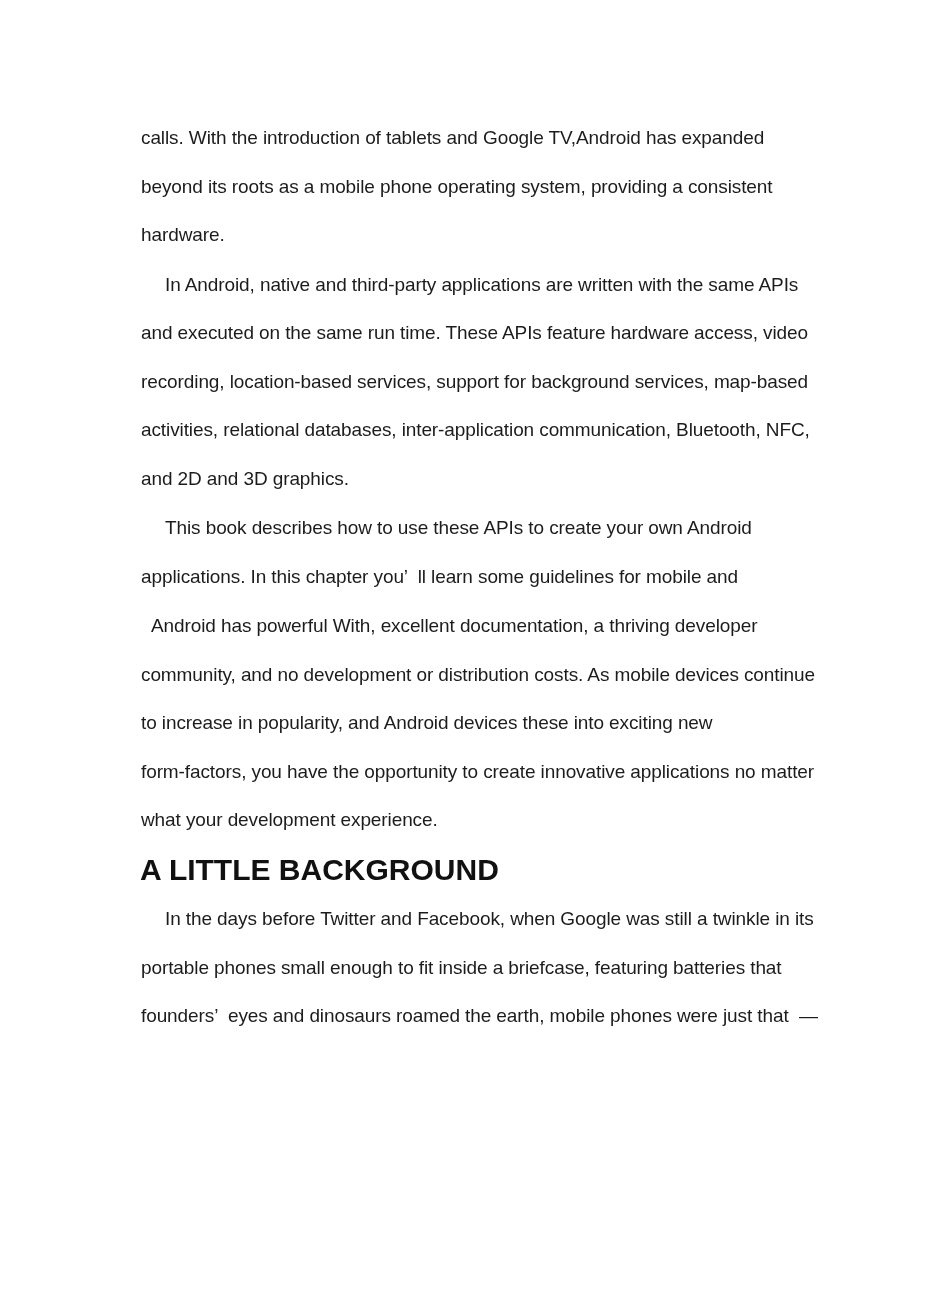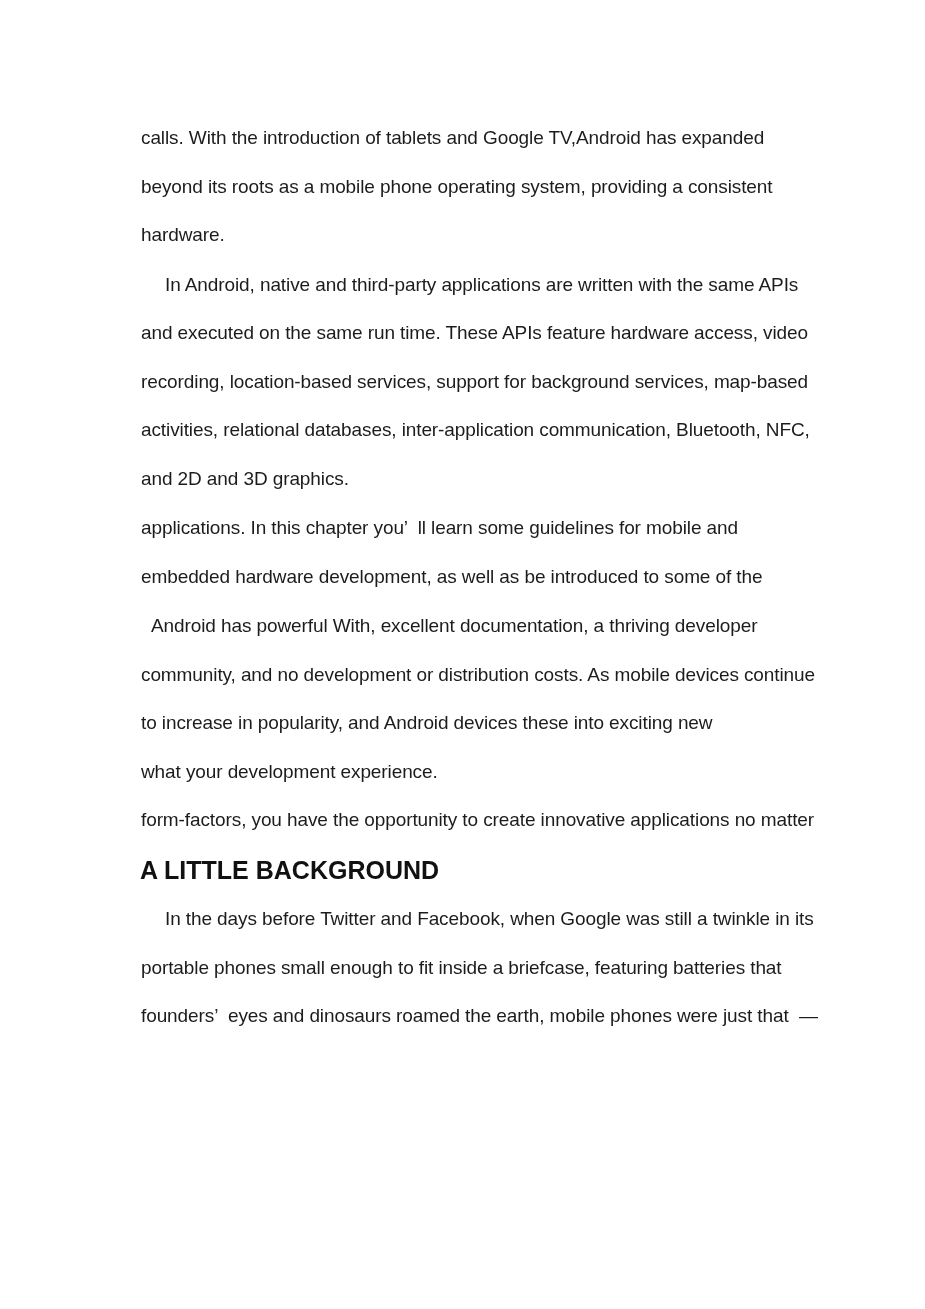--- a/index.html
+++ b/index.html
@@ -33,21 +33,21 @@
     white-space: pre;
   }
   .ind {
     text-indent: 24px;
   }
   .ind-sm {
     text-indent: 10px;
   }
   .heading {
     margin: 0;
-    font-size: 25px;
+    font-size: 30px;
     font-weight: 700;
     color: #111111;
     line-height: 48.5px;
     height: 48.5px;
     white-space: pre;
     letter-spacing: 0;
   }
 </style>
 </head>
 <body>
@@ -63,30 +63,30 @@
 
     <div class="para">
       <div class="line ind">In Android, native and third-party applications are written with the same APIs</div>
       <div class="line">and executed on the same run time. These APIs feature hardware access, video</div>
       <div class="line">recording, location-based services, support for background services, map-based</div>
       <div class="line">activities, relational databases, inter-application communication, Bluetooth, NFC,</div>
       <div class="line">and 2D and 3D graphics.</div>
     </div>
 
     <div class="para">
+      <div class="line ind">This book describes how to use these APIs to create your own Android</div>
       <div class="line">applications. In this chapter you’  ll learn some guidelines for mobile and</div>
-      <div class="line">embedded hardware development, as well as be introduced to some of the</div>
     </div>
 
     <div class="para">
       <div class="line ind-sm">Android has powerful With, excellent documentation, a thriving developer</div>
       <div class="line">community, and no development or distribution costs. As mobile devices continue</div>
       <div class="line">to increase in popularity, and Android devices these into exciting new</div>
+      <div class="line">form-factors, you have the opportunity to create innovative applications no matter</div>
       <div class="line">what your development experience.</div>
-      <div class="line">form-factors, you have the opportunity to create innovative applications no matter</div>
     </div>
 
     <h1 class="heading">A LITTLE BACKGROUND</h1>
 
     <div class="para">
       <div class="line ind">In the days before Twitter and Facebook, when Google was still a twinkle in its</div>
       <div class="line">portable phones small enough to fit inside a briefcase, featuring batteries that</div>
       <div class="line">founders’  eyes and dinosaurs roamed the earth, mobile phones were just that  —</div>
     </div>
 

